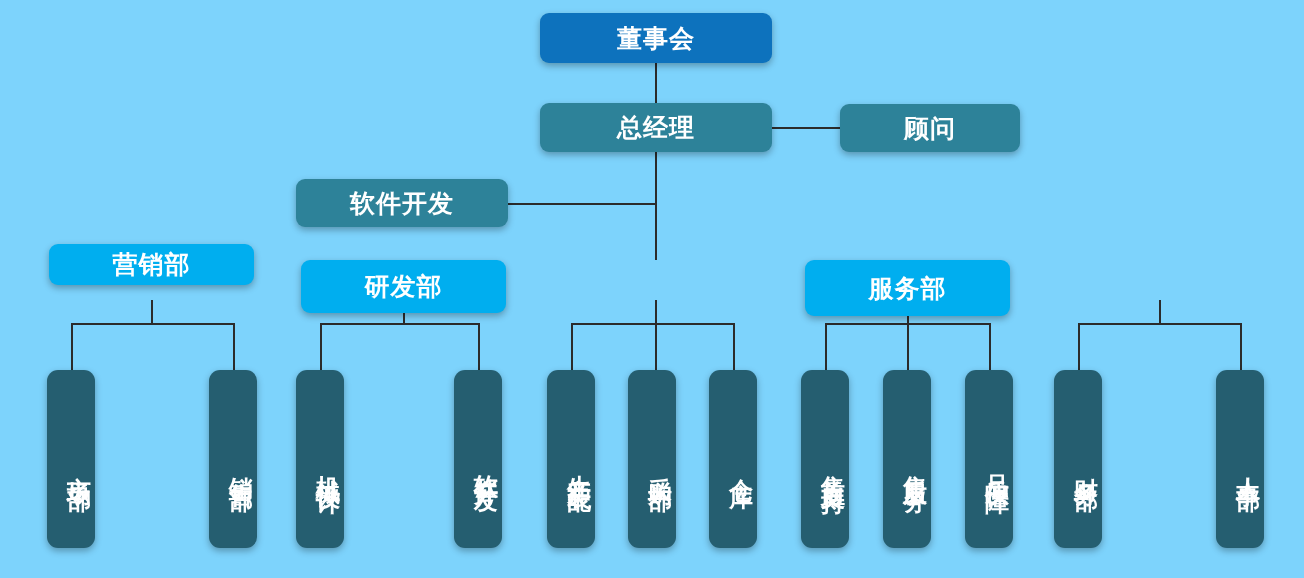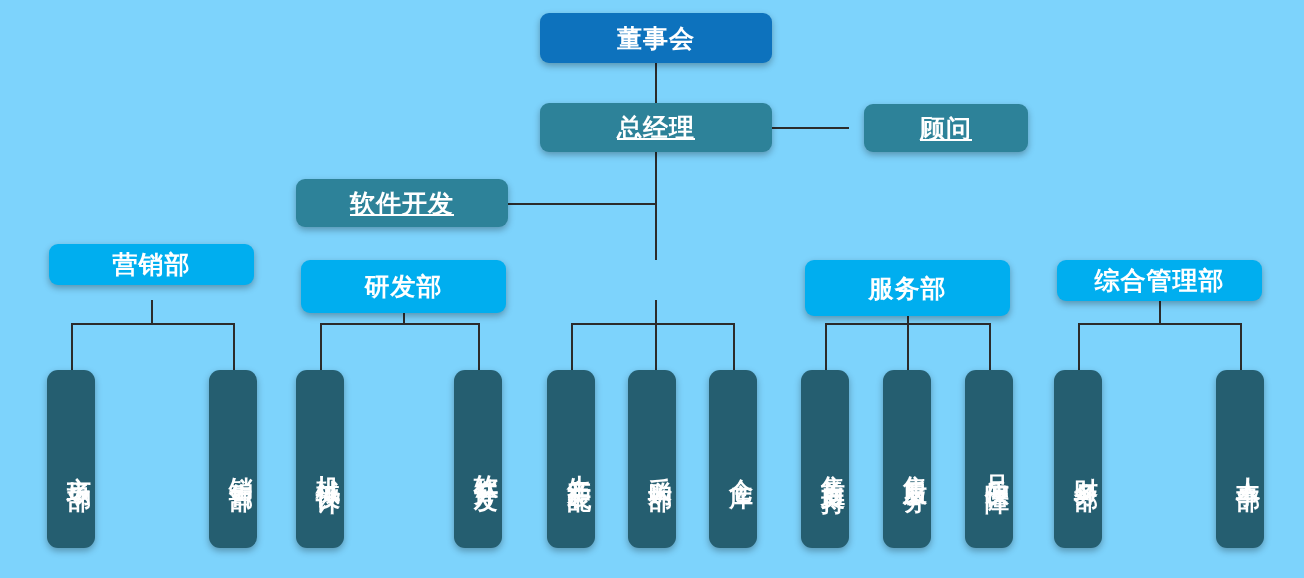--- a/index.html
+++ b/index.html
@@ -41,21 +41,21 @@
     font-weight: 700;
     writing-mode: vertical-rl;
     text-orientation: upright;
     letter-spacing: 5px;
     padding-top: 12px;
     align-items: flex-start;
     justify-content: center;
     border-radius: 11px;
   }
   .lvl-board   { background: #0d72bd; }
-  .lvl-exec    { background: #2d8299; text-decoration: underline; }
+  .lvl-exec    { background: #2d8299; }
   .lvl-dept    { background: #00aeef; }
   .lvl-leaf    { background: #255e70; }
 
   .conn {
     position: absolute;
     background: #2b2b2b;
     z-index: 1;
   }
   .conn.v { width: 2px; }
   .conn.h { height: 2px; }
@@ -95,28 +95,27 @@
 
   <div class="conn v" style="left:1159px; top:300px; height:24px;"></div>
   <div class="conn h" style="left:1078px; top:323px; width:162px;"></div>
   <div class="conn v" style="left:1078px; top:323px; height:47px;"></div>
   <div class="conn v" style="left:1240px; top:323px; height:47px;"></div>
 
   <div class="node horiz lvl-board" style="left:540px; top:13px; width:232px; height:50px;">董事会</div>
 
   <div class="node horiz lvl-exec" style="left:540px; top:103px; width:232px; height:49px;">总经理</div>
 
-  <div class="node horiz lvl-exec" style="left:864px; top:104px; width:164px; height:48px;">顾问</div>
+  <div class="node horiz lvl-exec" style="left:840px; top:104px; width:180px; height:48px;">顾问</div>
 
   <div class="node horiz lvl-exec" style="left:296px; top:179px; width:212px; height:48px;">软件开发</div>
 
   <div class="node horiz lvl-dept" style="left:49px; top:244px; width:205px; height:41px;">营销部</div>
   <div class="node horiz lvl-dept" style="left:301px; top:260px; width:205px; height:53px;">研发部</div>
   <div class="node horiz lvl-dept" style="left:805px; top:260px; width:205px; height:56px;">服务部</div>
-  <div class="node horiz lvl-dept" style="left:1057px; top:260px; width:205px; height:41px;">综合管理部</div>
 
   <div class="node vert lvl-leaf" style="left:47px; top:370px; width:48px; height:178px;">市场部</div>
   <div class="node vert lvl-leaf" style="left:209px; top:370px; width:48px; height:178px;">销售部</div>
 
   <div class="node vert lvl-leaf" style="left:296px; top:370px; width:48px; height:178px;">机械设计</div>
   <div class="node vert lvl-leaf" style="left:454px; top:370px; width:48px; height:178px;">软件开发</div>
 
   <div class="node vert lvl-leaf" style="left:547px; top:370px; width:48px; height:178px;">生产装配</div>
   <div class="node vert lvl-leaf" style="left:628px; top:370px; width:48px; height:178px;">采购部</div>
   <div class="node vert lvl-leaf" style="left:709px; top:370px; width:48px; height:178px;">仓库</div>

